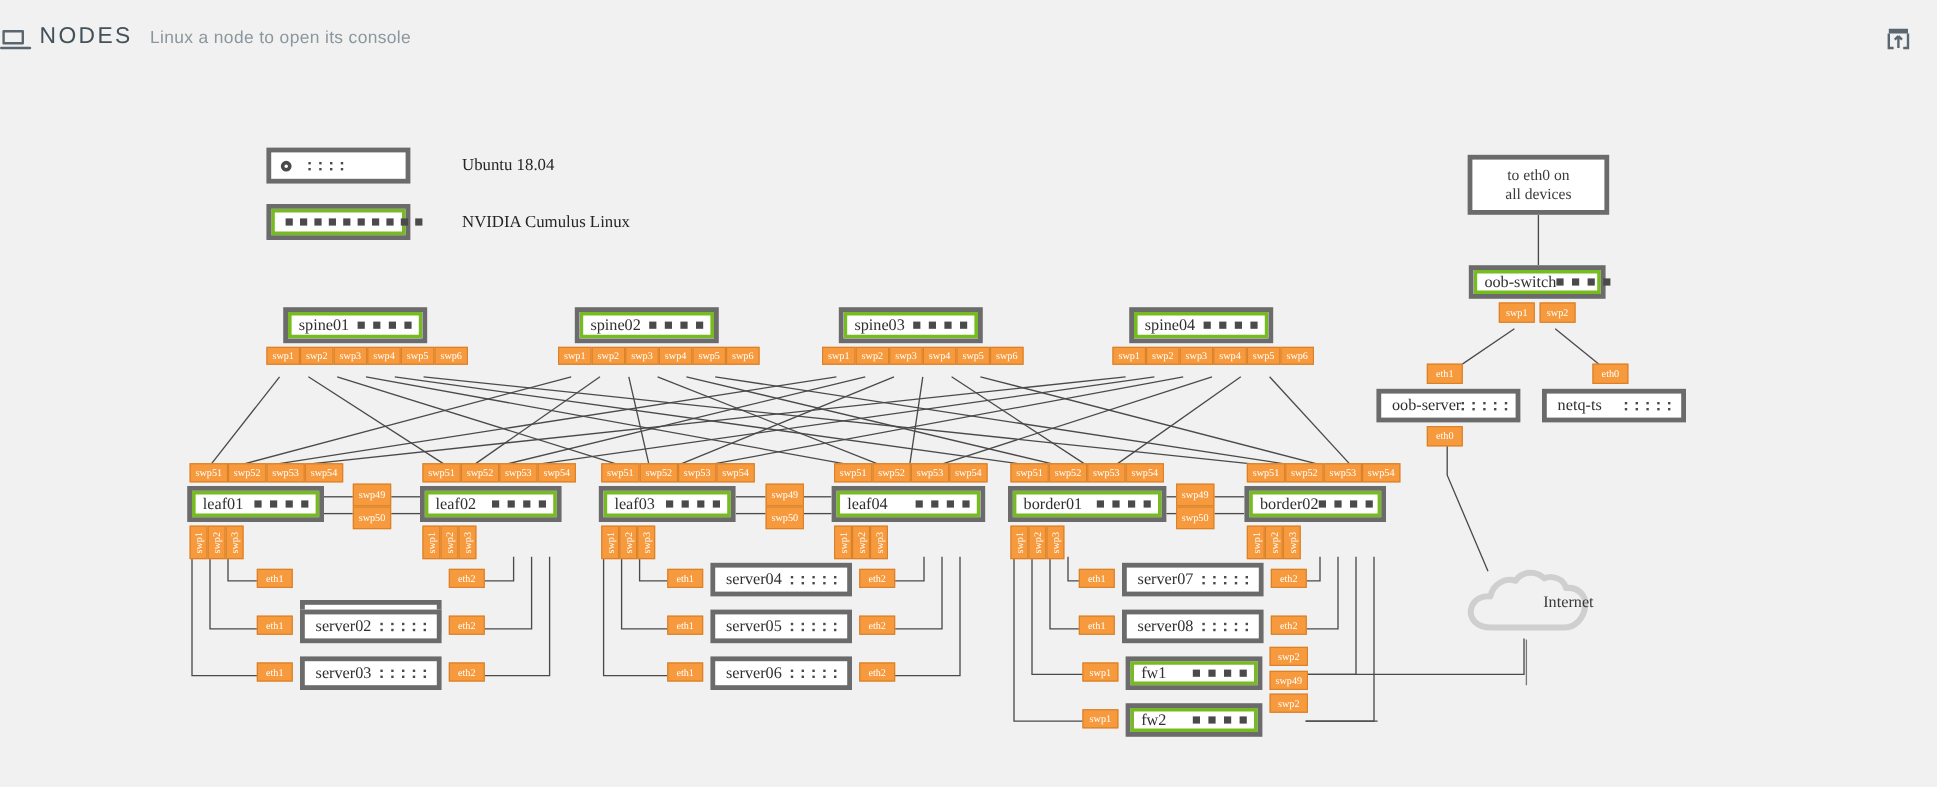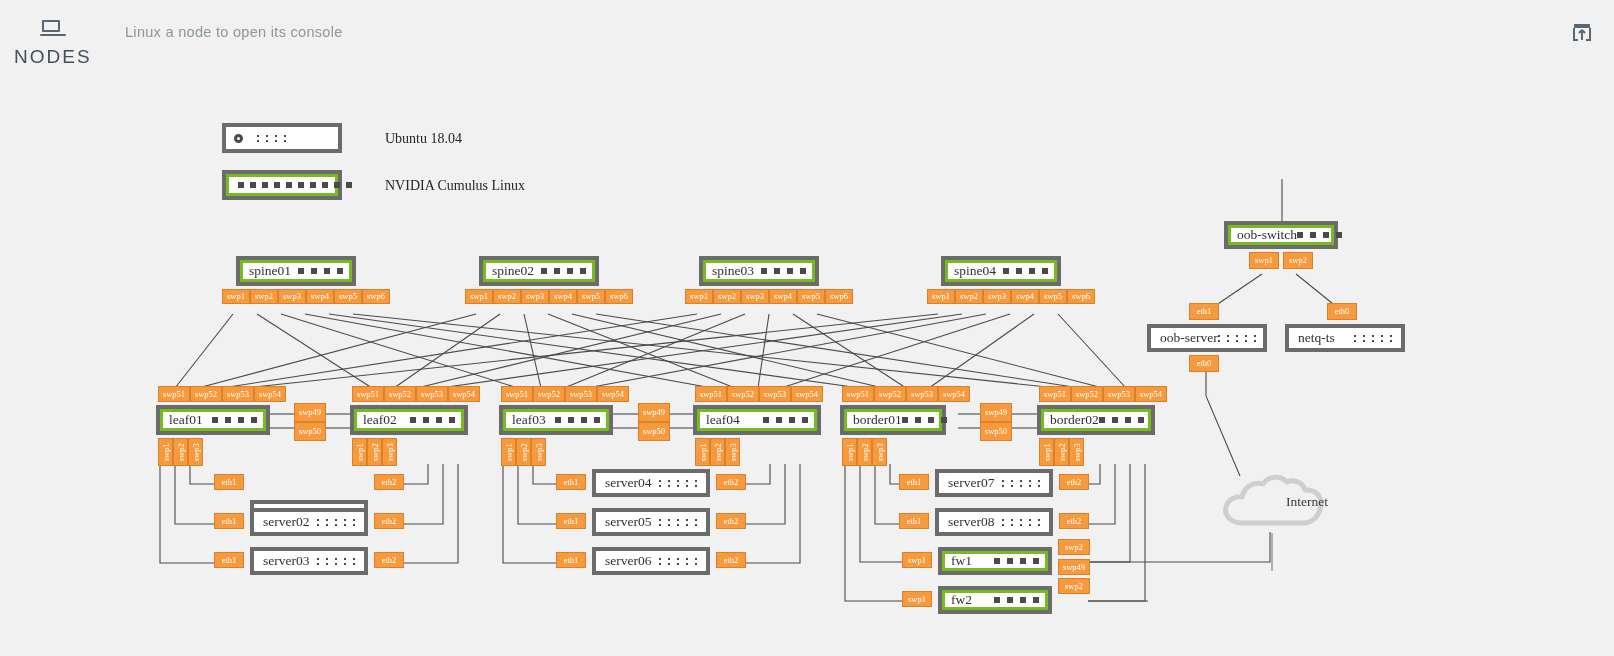--- a/index.html
+++ b/index.html
@@ -4,21 +4,21 @@
 <style>
   html,body{margin:0;padding:0;}
   body{
     width:1614px;height:656px;
     background:#f0f1f0;
     font-family:"Liberation Serif", serif;
     overflow:hidden;position:relative;
   }
   
   .topbar{position:absolute;left:0;top:0;width:1614px;height:66px;}
-  .brand{position:absolute;left:14px;top:20px;display:flex;align-items:center;gap:9px;flex-direction:column;}
+  .brand{position:absolute;left:2px;top:20px;display:flex;align-items:flex-end;gap:9px;}
   .laptop-ic{width:22px;height:17px;position:relative;}
   .laptop-ic .scr{position:absolute;left:0;top:0;width:18px;height:12px;border:2px solid #5b6770;border-radius:1px;box-sizing:border-box;}
   .laptop-ic .base{position:absolute;left:-2px;top:14px;width:26px;height:2px;background:#5b6770;border-radius:1px;}
   .brand-txt{font-family:"Liberation Sans",sans-serif;font-size:19px;letter-spacing:2px;color:#43515a;font-weight:400;}
   .hint{position:absolute;left:125px;top:24px;font-family:"Liberation Sans",sans-serif;
         font-size:14.5px;color:#8c969d;letter-spacing:.3px;}
   .export-btn{position:absolute;right:20px;top:20px;width:24px;height:24px;cursor:pointer;}
   .export-btn svg{display:block;}
 
   
@@ -438,21 +438,21 @@
       </div>
       <div class="port vert" style="left: 695px; top: 372px; width: 15px; height: 28px;">
         <span>swp1</span>
       </div>
       <div class="port vert" style="left: 710px; top: 372px; width: 15px; height: 28px;">
         <span>swp2</span>
       </div>
       <div class="port vert" style="left: 725px; top: 372px; width: 15px; height: 28px;">
         <span>swp3</span>
       </div>
-      <div class="node cumulus" style="left: 840px; top: 339px; width: 106px; height: 30px; padding: 0px 9px;">
+      <div class="node cumulus" style="left: 840px; top: 339px; width: 132px; height: 30px; padding: 0px 9px;">
         <span class="nm">border01</span>
         <span style="flex:1"></span>
         <span class="dots">
           <i class="sq"></i>
           <i class="sq"></i>
           <i class="sq"></i>
           <i class="sq"></i>
         </span>
       </div>
       <div class="port" style="left: 842px; top: 320px; width: 32px; height: 16px;">
@@ -888,20 +888,22 @@
             <i class="dt"></i>
             <i class="dt"></i>
           </span>
         </span>
       </div>
       <div class="port" style="left: 1327px; top: 237px; width: 30px; height: 17px;">
         <span>eth0</span>
       </div>
     </div>
 
+  <div class="note" style="left:1223px;top:63px;width:118px;height:50px;">to eth0 on
+all devices</div>
 
   <div class="cloud" style="left:1218px;top:405px;">
     <svg width="110" height="62" viewBox="0 0 110 62" fill="none">
       <path d="M25,52 C12,52 6,44 8,36 C10,28 18,25 24,26 C26,16 36,10 45,13
                C50,5 62,4 69,11 C75,8 85,11 87,19 C97,18 104,25 103,34
                C102,44 95,52 85,52 Z" stroke="#cfcfcf" stroke-width="5" stroke-linejoin="round" fill="none"></path>
     </svg>
   </div>
   <div class="cloud-label" style="left:1218px;top:428px;">Internet</div>
 

